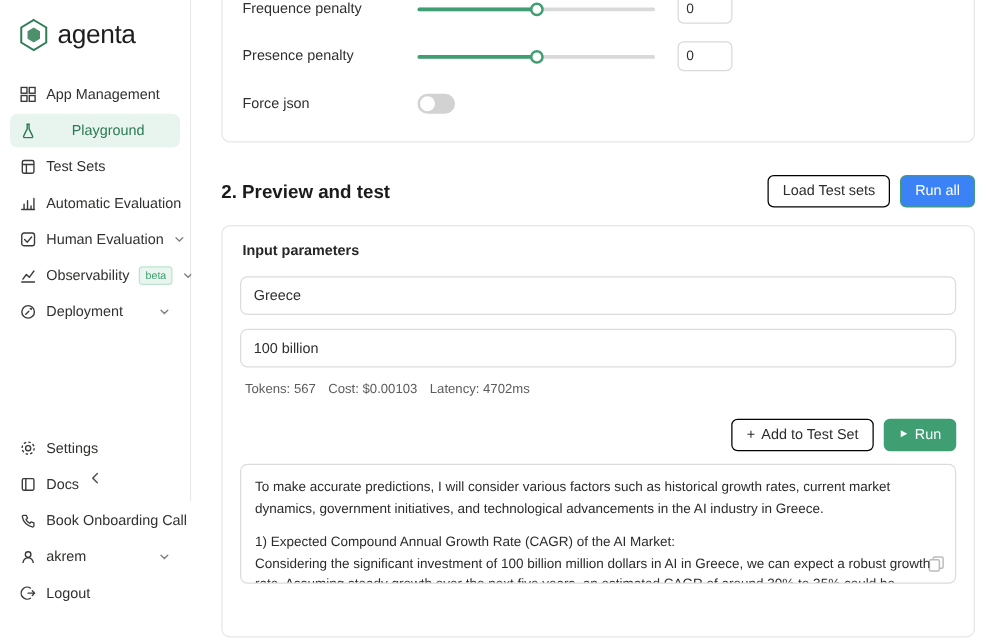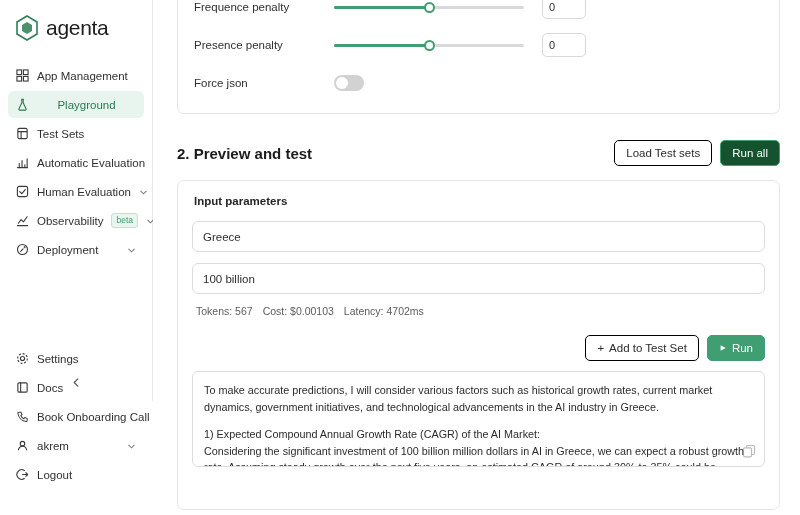--- a/index.html
+++ b/index.html
@@ -222,21 +222,21 @@
     gap: 5px;
     cursor: pointer;
     white-space: nowrap;
   }
   .btn-default {
     background: #fff;
     border: 1px solid #000000;
     color: #2c2c2c;
   }
   .btn-primary {
-    background: #14532d;
+    background: #3b82f6;
     border: 1px solid #3f9e72;
     color: #fff;
   }
   .btn-run {
     background: #3f9e72;
     border: 1px solid #3f9e72;
     color: #fff;
   }
   .gap8 { margin-left: 8px; }
 

